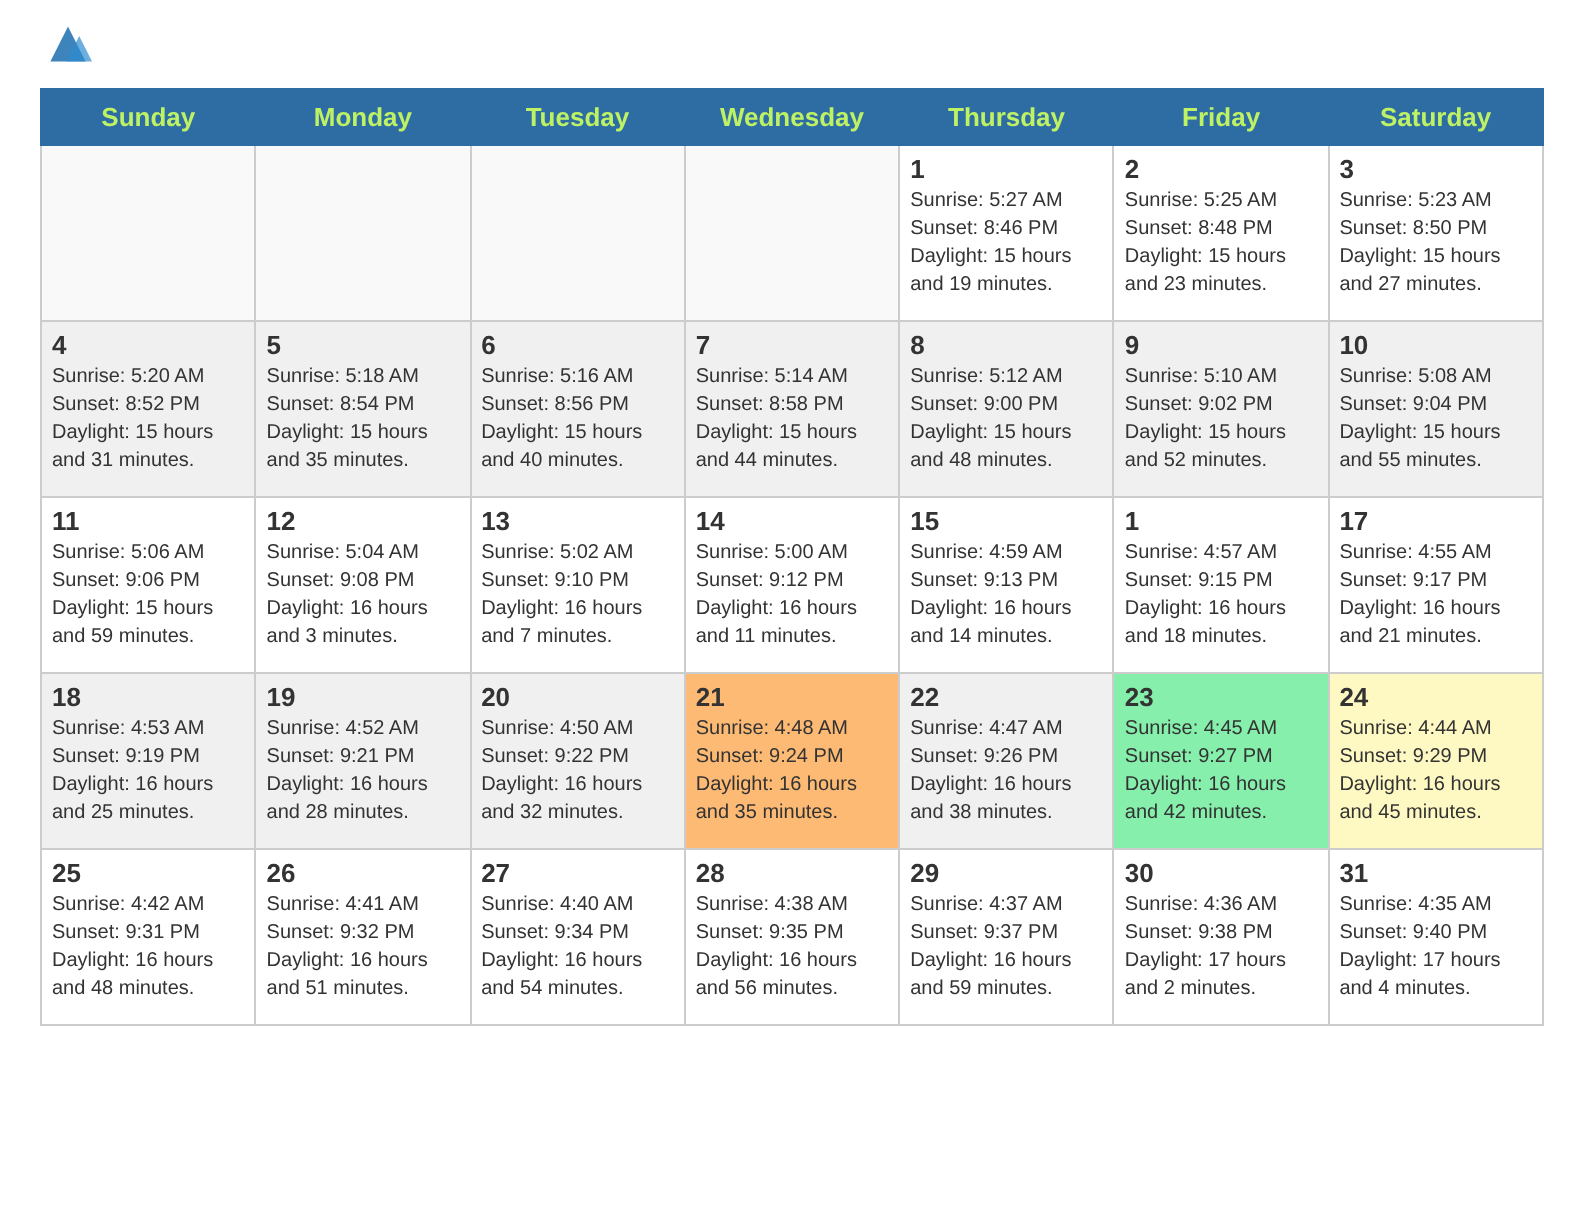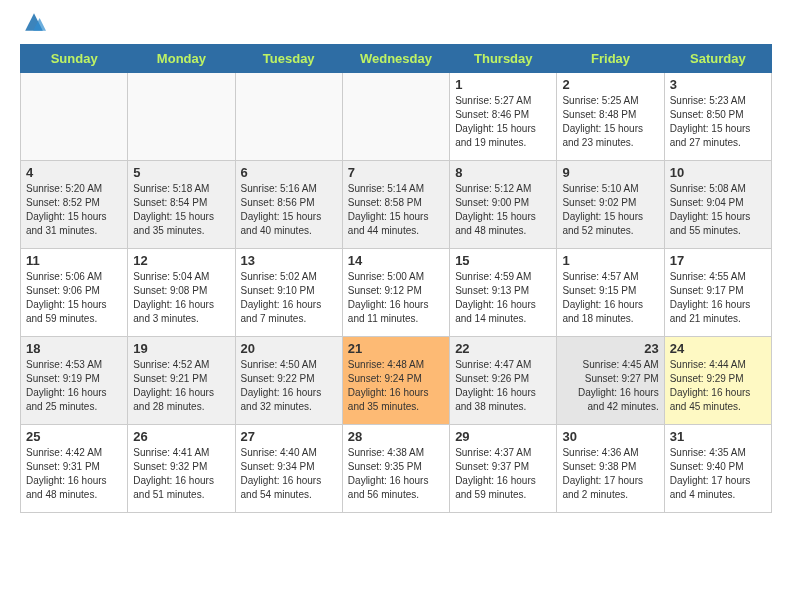--- a/index.html
+++ b/index.html
@@ -290,21 +290,21 @@
 Daylight: 16 hours
 and 35 minutes.</div>
         </td>
         <td class="calendar-cell gray-row" style="background-color: rgb(240, 240, 240);">
           <span class="day-number">22</span>
           <div class="cell-text" style="white-space: pre-line;">Sunrise: 4:47 AM
 Sunset: 9:26 PM
 Daylight: 16 hours
 and 38 minutes.</div>
         </td>
-        <td class="calendar-cell gray-row" style="background-color: #e5e5e5; text-align: right;">
+        <td class="calendar-cell gray-row" style="background-color: #86efac;">
           <span class="day-number">23</span>
           <div class="cell-text" style="white-space: pre-line;">Sunrise: 4:45 AM
 Sunset: 9:27 PM
 Daylight: 16 hours
 and 42 minutes.</div>
         </td>
         <td class="calendar-cell gray-row" style="background-color: #fef9c3;">
           <span class="day-number">24</span>
           <div class="cell-text" style="white-space: pre-line;">Sunrise: 4:44 AM
 Sunset: 9:29 PM

